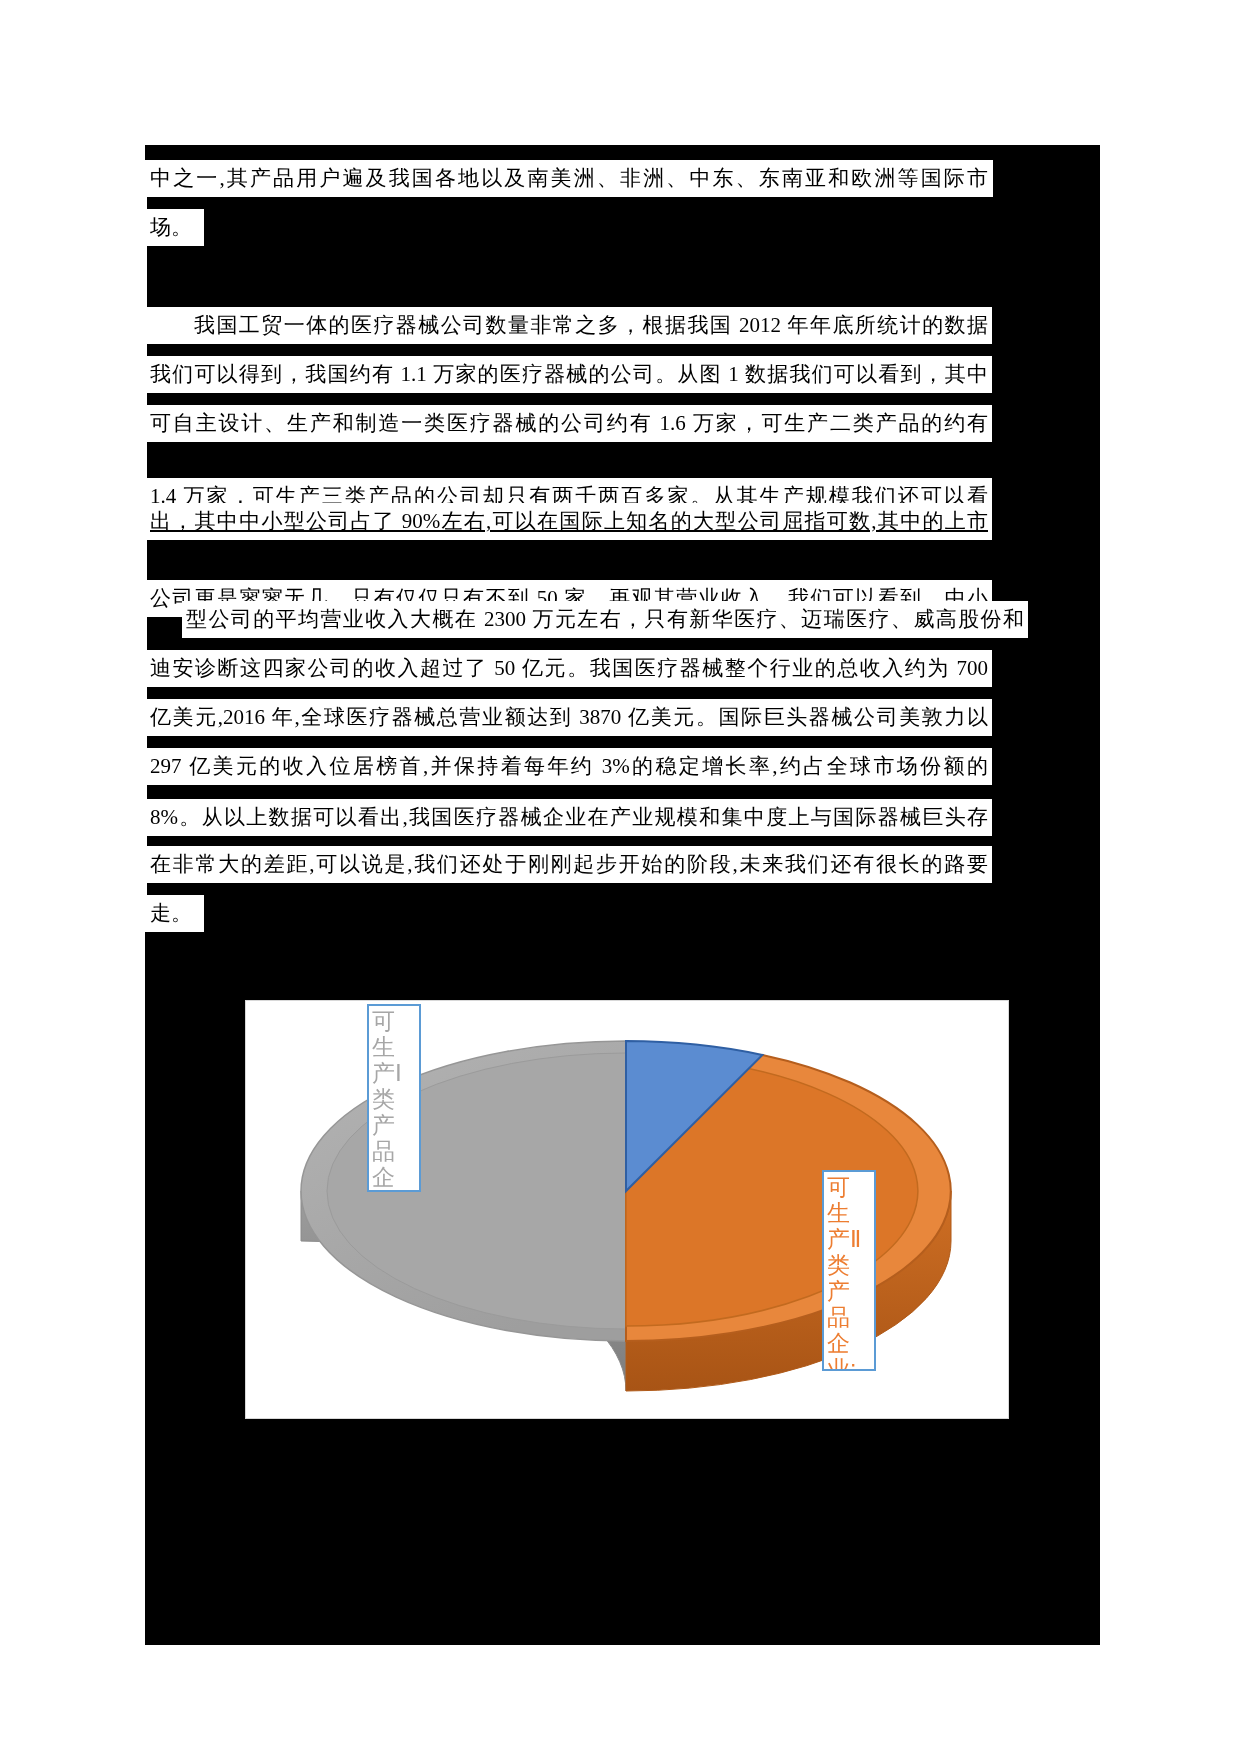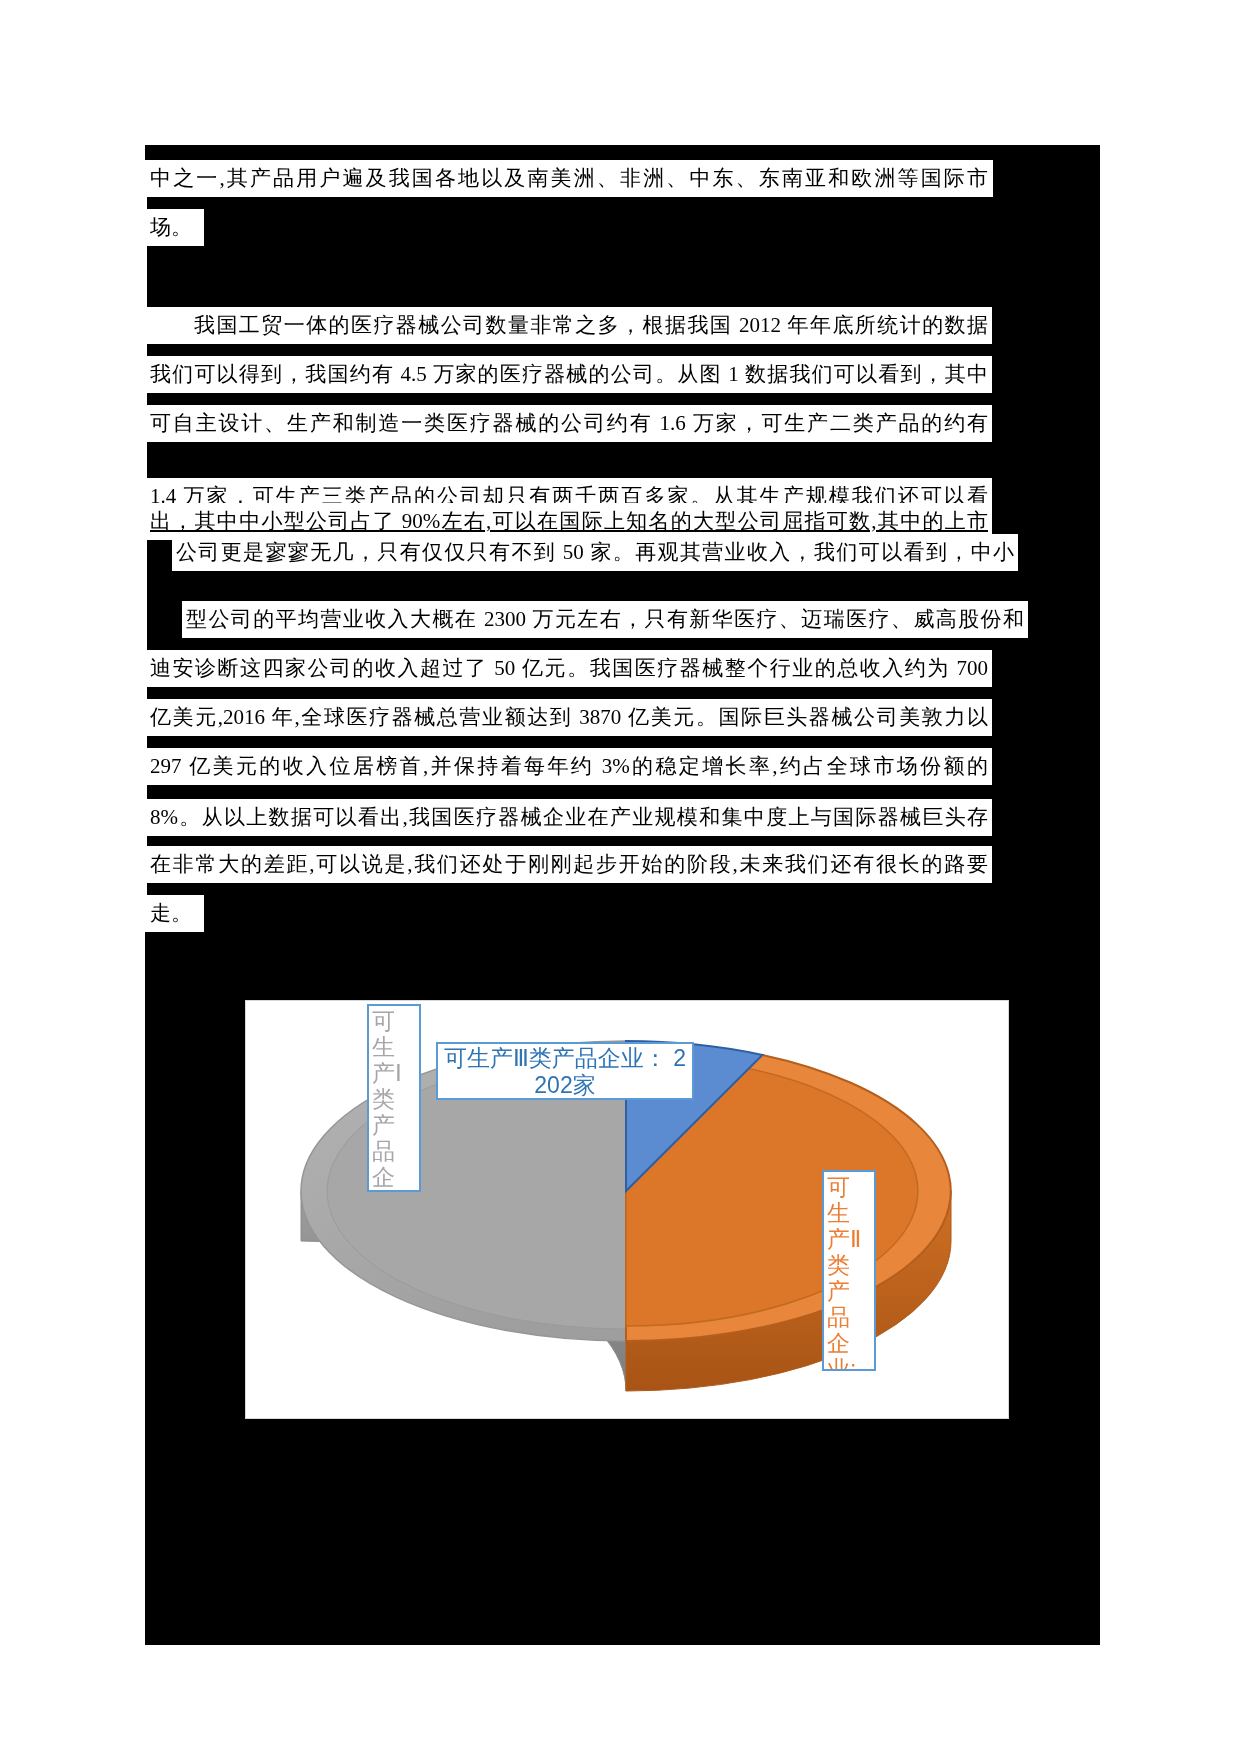--- a/index.html
+++ b/index.html
@@ -33,25 +33,25 @@
 <div class="page">
   <div class="band"></div>
 
   <div class="tbl-border-left"></div>
   <div class="tbl-border-right"></div>
 
   <div id="text-layer">
       <div class="text-line" style="top: 160px;">中之一,其产品用户遍及我国各地以及南美洲、非洲、中东、东南亚和欧洲等国际市</div>
       <div class="text-line short" style="top: 209px;">场。</div>
       <div class="text-line indent" style="top: 307px;">我国工贸一体的医疗器械公司数量非常之多，根据我国 2012 年年底所统计的数据</div>
-      <div class="text-line" style="top: 356px;">我们可以得到，我国约有 4.5 万家的医疗器械的公司。从图 1 数据我们可以看到，其中</div>
+      <div class="text-line" style="top: 356px;">我们可以得到，我国约有 1.1 万家的医疗器械的公司。从图 1 数据我们可以看到，其中</div>
       <div class="text-line" style="top: 405px;">可自主设计、生产和制造一类医疗器械的公司约有 1.6 万家，可生产二类产品的约有</div>
       <div class="text-line" style="top: 478px; text-decoration: underline;">1.4 万家，可生产三类产品的公司却只有两千两百多家。从其生产规模我们还可以看</div>
       <div class="text-line" style="top: 503px; text-decoration: underline;">出，其中中小型公司占了 90%左右,可以在国际上知名的大型公司屈指可数,其中的上市</div>
-      <div class="text-line" style="top: 534px; margin-left: 26px;">公司更是寥寥无几，只有仅仅只有不到 50 家。再观其营业收入，我们可以看到，中小</div>
+      <div class="text-line" style="top: 580px;">公司更是寥寥无几，只有仅仅只有不到 50 家。再观其营业收入，我们可以看到，中小</div>
       <div class="text-line" style="top: 601px; margin-left: 36px;">型公司的平均营业收入大概在 2300 万元左右，只有新华医疗、迈瑞医疗、威高股份和</div>
       <div class="text-line" style="top: 650px;">迪安诊断这四家公司的收入超过了 50 亿元。我国医疗器械整个行业的总收入约为 700</div>
       <div class="text-line" style="top: 699px;">亿美元,2016 年,全球医疗器械总营业额达到 3870 亿美元。国际巨头器械公司美敦力以</div>
       <div class="text-line" style="top: 748px;">297 亿美元的收入位居榜首,并保持着每年约 3%的稳定增长率,约占全球市场份额的</div>
       <div class="text-line" style="top: 799px;">8%。从以上数据可以看出,我国医疗器械企业在产业规模和集中度上与国际器械巨头存</div>
       <div class="text-line" style="top: 846px;">在非常大的差距,可以说是,我们还处于刚刚起步开始的阶段,未来我们还有很长的路要</div>
       <div class="text-line short" style="top: 895px;">走。</div>
     </div>
 
   <div class="chart-area">
@@ -75,16 +75,15 @@
       <path d="M 705,190 A 325 150 0 0 1 380,340 L 380,390 A 325 150 0 0 0 705,240 Z" fill="url(#orangeSide)" stroke="#b05a18" stroke-width="1"></path>
 
       <path d="M 380,190 L 380,340 A 325 150 0 0 1 380,40 Z" fill="url(#grayTop)" stroke="#969696" stroke-width="1.5"></path>
       <path d="M 380,190 L 380,328 A 299 138 0 0 1 380,52 Z" fill="#a7a7a7" stroke="#9b9b9b" stroke-width="1"></path>
       <path d="M 380,190 L 516.4,53.9 A 325 150 0 0 1 380,340 Z" fill="#e8873c" stroke="#b55e1d" stroke-width="2"></path>
       <path d="M 380,190 L 502.6,67.5 A 292 135 0 0 1 380,325 Z" fill="#dc7628" stroke="#c26a1f" stroke-width="1.5"></path>
       <path d="M 380,190 L 380,40 A 325 150 0 0 1 516.4,53.9 Z" fill="#5b8cd1" stroke="#2f5fa3" stroke-width="2"></path>
     </svg>
 
     <div class="callout v1">可生产Ⅰ类产品企业: 15924家</div>
-    <div class="callout v2">可生产Ⅲ类产品企业： 2202家</div>
     <div class="callout v3">可生产Ⅱ类产品企业: 13813家</div>
   </div>
 </div>
 
 </body></html>

